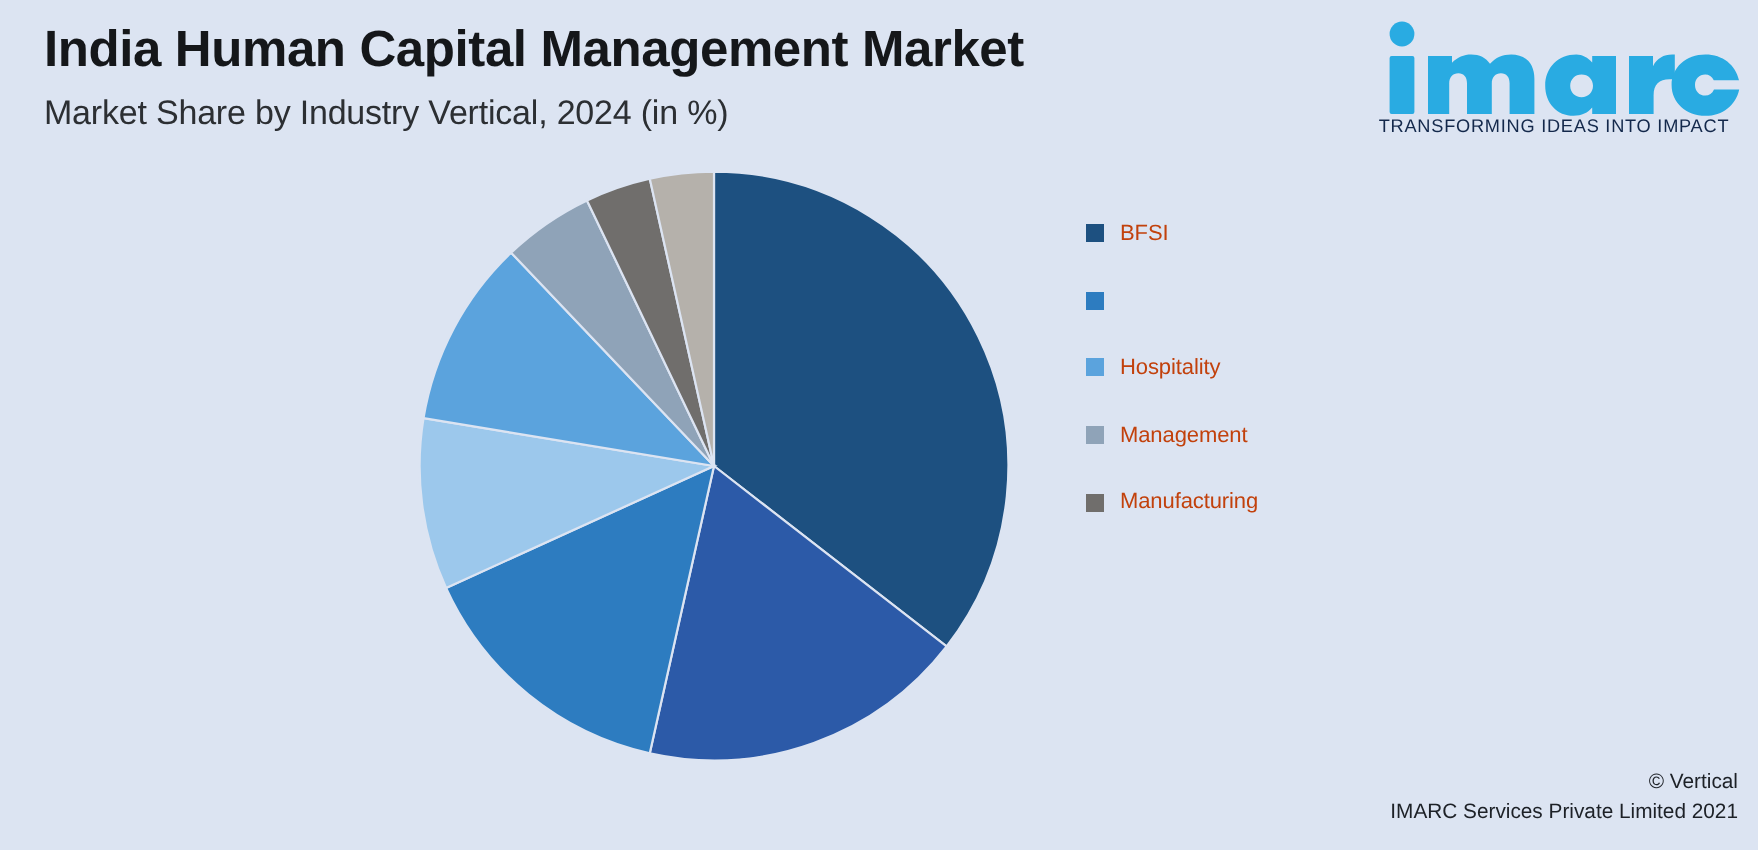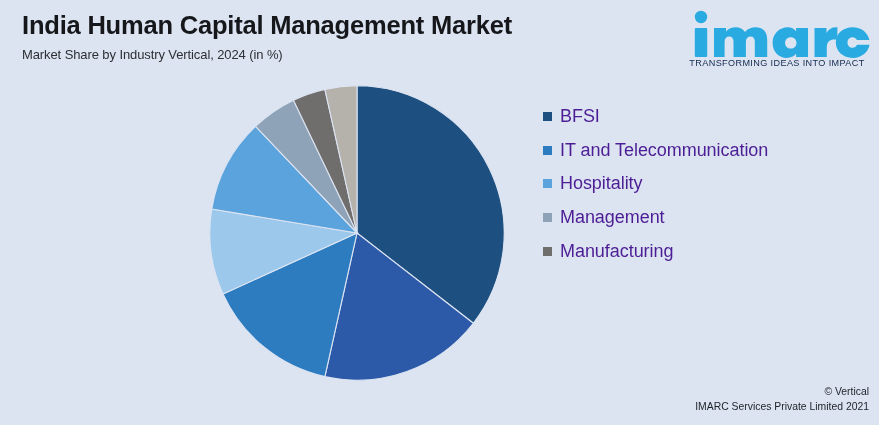--- a/index.html
+++ b/index.html
@@ -30,21 +30,21 @@
   #chart-title {
     font-size: 25.5px;
     font-weight: bold;
     color: #15171a;
     letter-spacing: -0.2px;
     line-height: 1.22;
     white-space: nowrap;
   }
   #chart-subtitle {
     margin-top: 6px;
-    font-size: 13px;
+    font-size: 17px;
     font-weight: normal;
     color: #2c2f33;
     letter-spacing: -0.1px;
     white-space: nowrap;
   }
 
   
   #logo-block {
     position: absolute;
     right: 8px;
@@ -88,22 +88,22 @@
     align-items: center;
     height: 33.6px;
   }
   .legend-swatch {
     width: 9px;
     height: 9px;
     flex: 0 0 9px;
     margin-right: 8px;
   }
   .legend-label {
-    font-size: 18px;
-    color: #4c1d95;
+    font-size: 11px;
+    color: #c2410c;
     white-space: nowrap;
     letter-spacing: -0.05px;
   }
 
   
   #footer {
     position: absolute;
     right: 10px;
     bottom: 10px;
     text-align: right;
@@ -160,21 +160,20 @@
     </svg>
   </div>
 
   <div id="legend">
       <div class="legend-item">
         <span class="legend-swatch" style="background: rgb(29, 80, 128);"></span>
         <span class="legend-label">BFSI</span>
       </div>
       <div class="legend-item">
         <span class="legend-swatch" style="background: rgb(45, 124, 192);"></span>
-        <span class="legend-label">IT and Telecommunication</span>
       </div>
       <div class="legend-item">
         <span class="legend-swatch" style="background: rgb(91, 163, 221);"></span>
         <span class="legend-label">Hospitality</span>
       </div>
       <div class="legend-item">
         <span class="legend-swatch" style="background: rgb(143, 163, 184);"></span>
         <span class="legend-label">Management</span>
       </div>
       <div class="legend-item">

